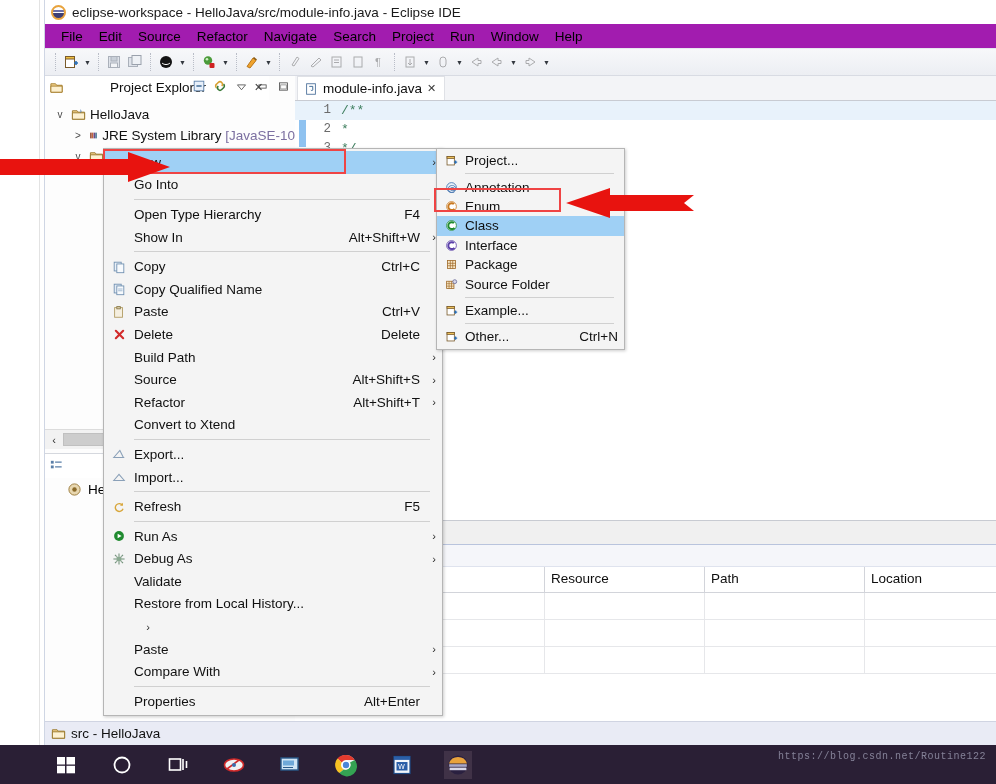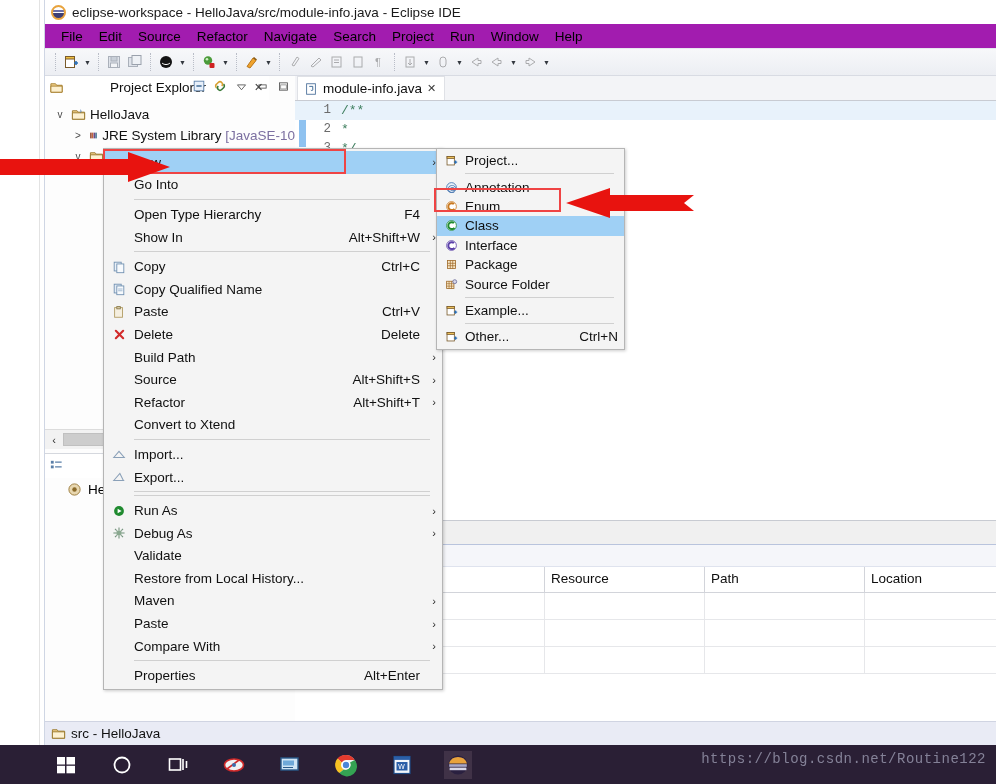--- a/index.html
+++ b/index.html
@@ -192,21 +192,21 @@
   
   #taskbar {
     position:absolute; left:40px; bottom:0; width:956px; height:39px;
     background:#2a1f35; overflow:hidden;
   }
   .tb-icons { position:absolute; left:12px; top:0; height:39px; display:flex; align-items:center; gap:28px; }
   .tk { width:28px; height:28px; display:flex; align-items:center; justify-content:center; position:relative; }
   .tk.active { background:#403247; }
   #watermark {
     position:absolute; right:10px; top:6px;
-    font-family:"Liberation Mono", monospace; font-size:14px;
+    font-family:"Liberation Mono", monospace; font-size:10px;
     color:#8c8aa0; letter-spacing:.5px; opacity:.92;
   }
   .desk-bottom-strip {
     position:absolute; left:0; bottom:0; width:40px; height:39px; background:#2a1f35;
   }
 </style>
 </head>
 <body>
 
 <div id="desktop">
@@ -616,42 +616,53 @@
       <span class="micon"></span>
       <span class="mlabel">Convert to Xtend</span>
       <span class="maccel"></span>
       <span class="marrow"></span>
     </div>
     <div class="msep"></div>
 
     <div class="mrow">
       <span class="micon">
         <svg class="ic" width="14" height="14" viewBox="0 0 16 16">
+          <path d="M2 12 L9 4 L13 12 Z" fill="none" stroke="#8aa0b8" stroke-width="1.2"></path>
+          <path d="M2 12h12" stroke="#8aa0b8" stroke-width="1.2"></path>
+        </svg>
+      </span>
+      <span class="mlabel">Export...</span>
+      <span class="maccel"></span>
+      <span class="marrow"></span>
+    </div>
+
+    <div class="mrow">
+      <span class="micon">
+        <svg class="ic" width="14" height="14" viewBox="0 0 16 16">
           <path d="M2 12 L8 5 L14 12 Z" fill="none" stroke="#8aa0b8" stroke-width="1.2"></path>
           <path d="M2 12h12" stroke="#8aa0b8" stroke-width="1.2"></path>
         </svg>
       </span>
       <span class="mlabel">Import...</span>
       <span class="maccel"></span>
       <span class="marrow"></span>
     </div>
+    <div class="msep"></div>
 
     <div class="mrow">
       <span class="micon">
         <svg class="ic" width="14" height="14" viewBox="0 0 16 16">
-          <path d="M2 12 L9 4 L13 12 Z" fill="none" stroke="#8aa0b8" stroke-width="1.2"></path>
-          <path d="M2 12h12" stroke="#8aa0b8" stroke-width="1.2"></path>
-        </svg>
-      </span>
-      <span class="mlabel">Export...</span>
-      <span class="maccel"></span>
-      <span class="marrow"></span>
-    </div>
-    <div class="msep"></div>
-
+          <path d="M12 6a4.5 4.5 0 1 0 .6 4" fill="none" stroke="#d8a63a" stroke-width="1.6"></path>
+          <path d="M12.6 3.2 L12.4 6.6 L9 6.2 Z" fill="#d8a63a"></path>
+        </svg>
+      </span>
+      <span class="mlabel">Refresh</span>
+      <span class="maccel">F5</span>
+      <span class="marrow"></span>
+    </div>
     <div class="msep"></div>
 
     <div class="mrow">
       <span class="micon">
         <svg class="ic" width="14" height="14" viewBox="0 0 16 16">
           <circle cx="8" cy="8" r="5.6" fill="#1f8a2f"></circle>
           <path d="M6.4 5.4 L11 8 L6.4 10.6 Z" fill="#ffffff"></path>
         </svg>
       </span>
       <span class="mlabel">Run As</span>
@@ -680,21 +691,20 @@
 
     <div class="mrow">
       <span class="micon"></span>
       <span class="mlabel">Restore from Local History...</span>
       <span class="maccel"></span>
       <span class="marrow"></span>
     </div>
 
     <div class="mrow">
       <span class="micon"></span>
-      <span class="mlabel">Maven</span>
       <span class="maccel"></span>
       <span class="marrow">›</span>
     </div>
 
     <div class="mrow">
       <span class="micon"></span>
       <span class="mlabel">Paste</span>
       <span class="maccel"></span>
       <span class="marrow">›</span>
     </div>

